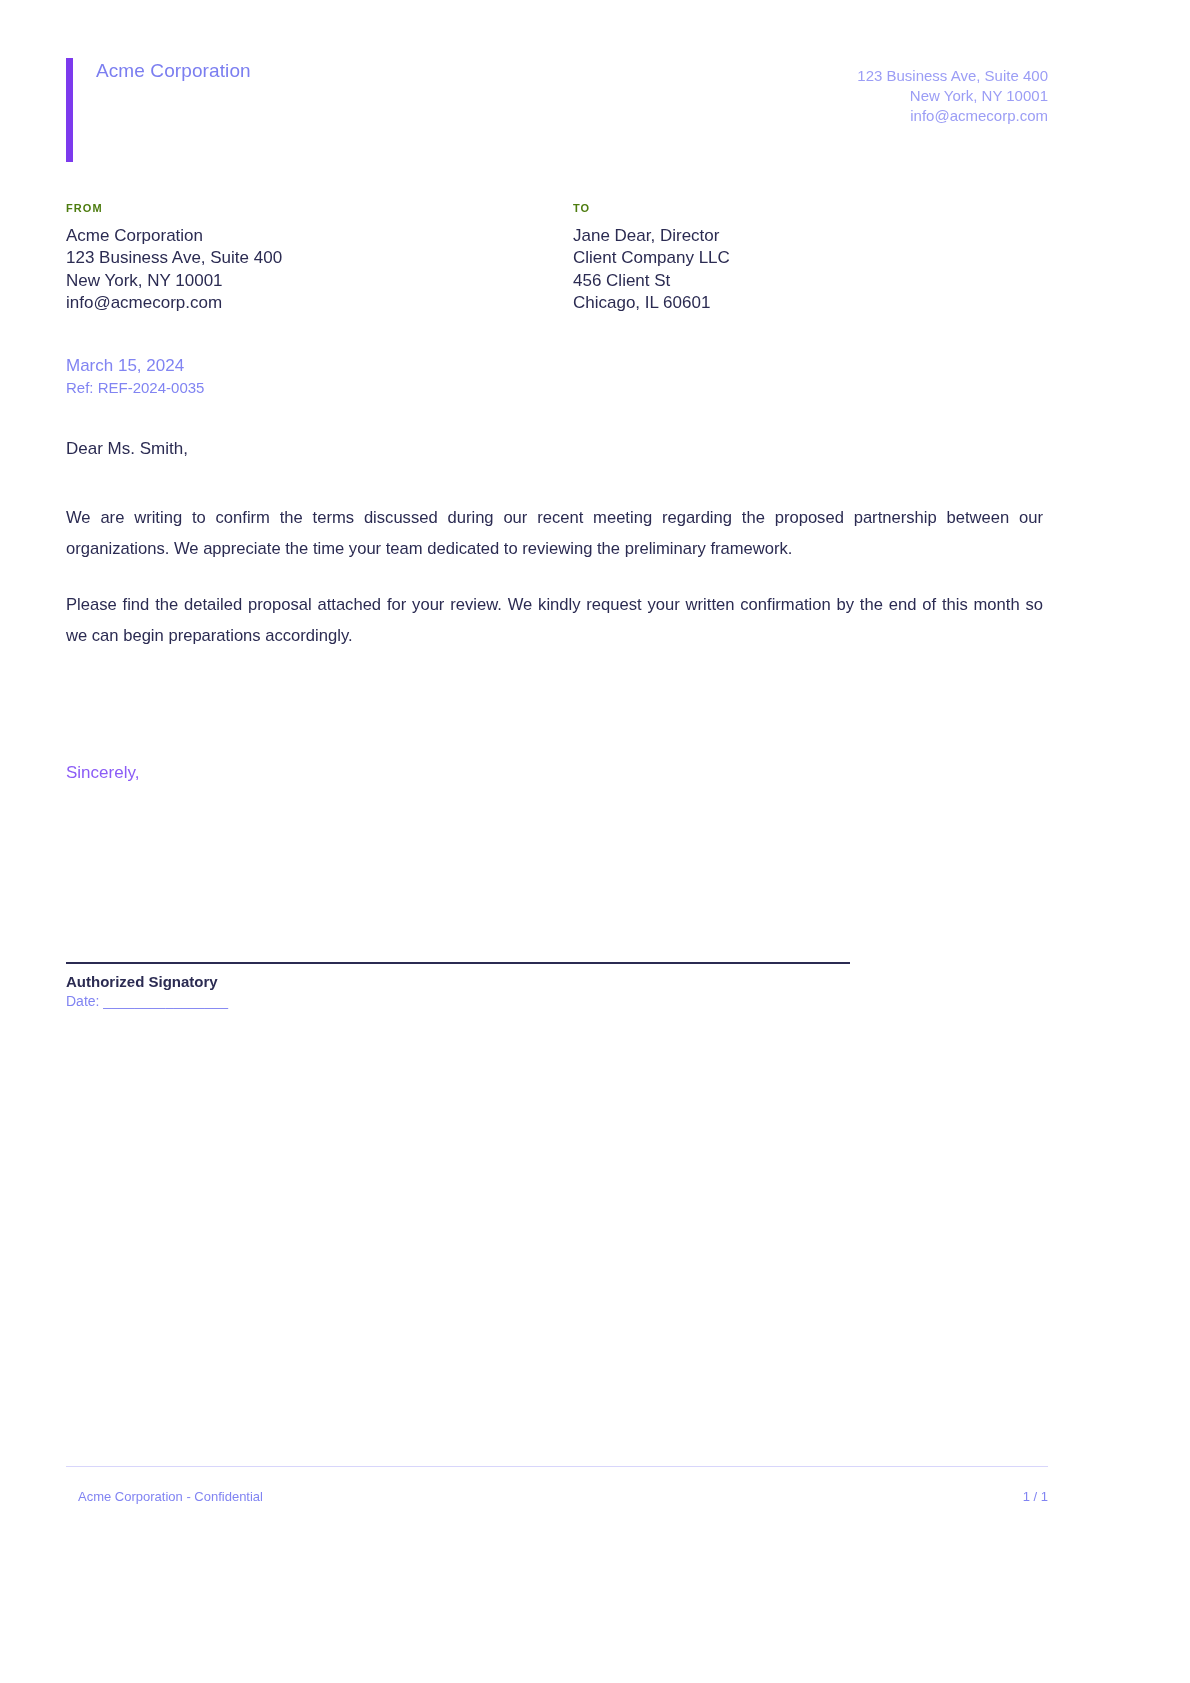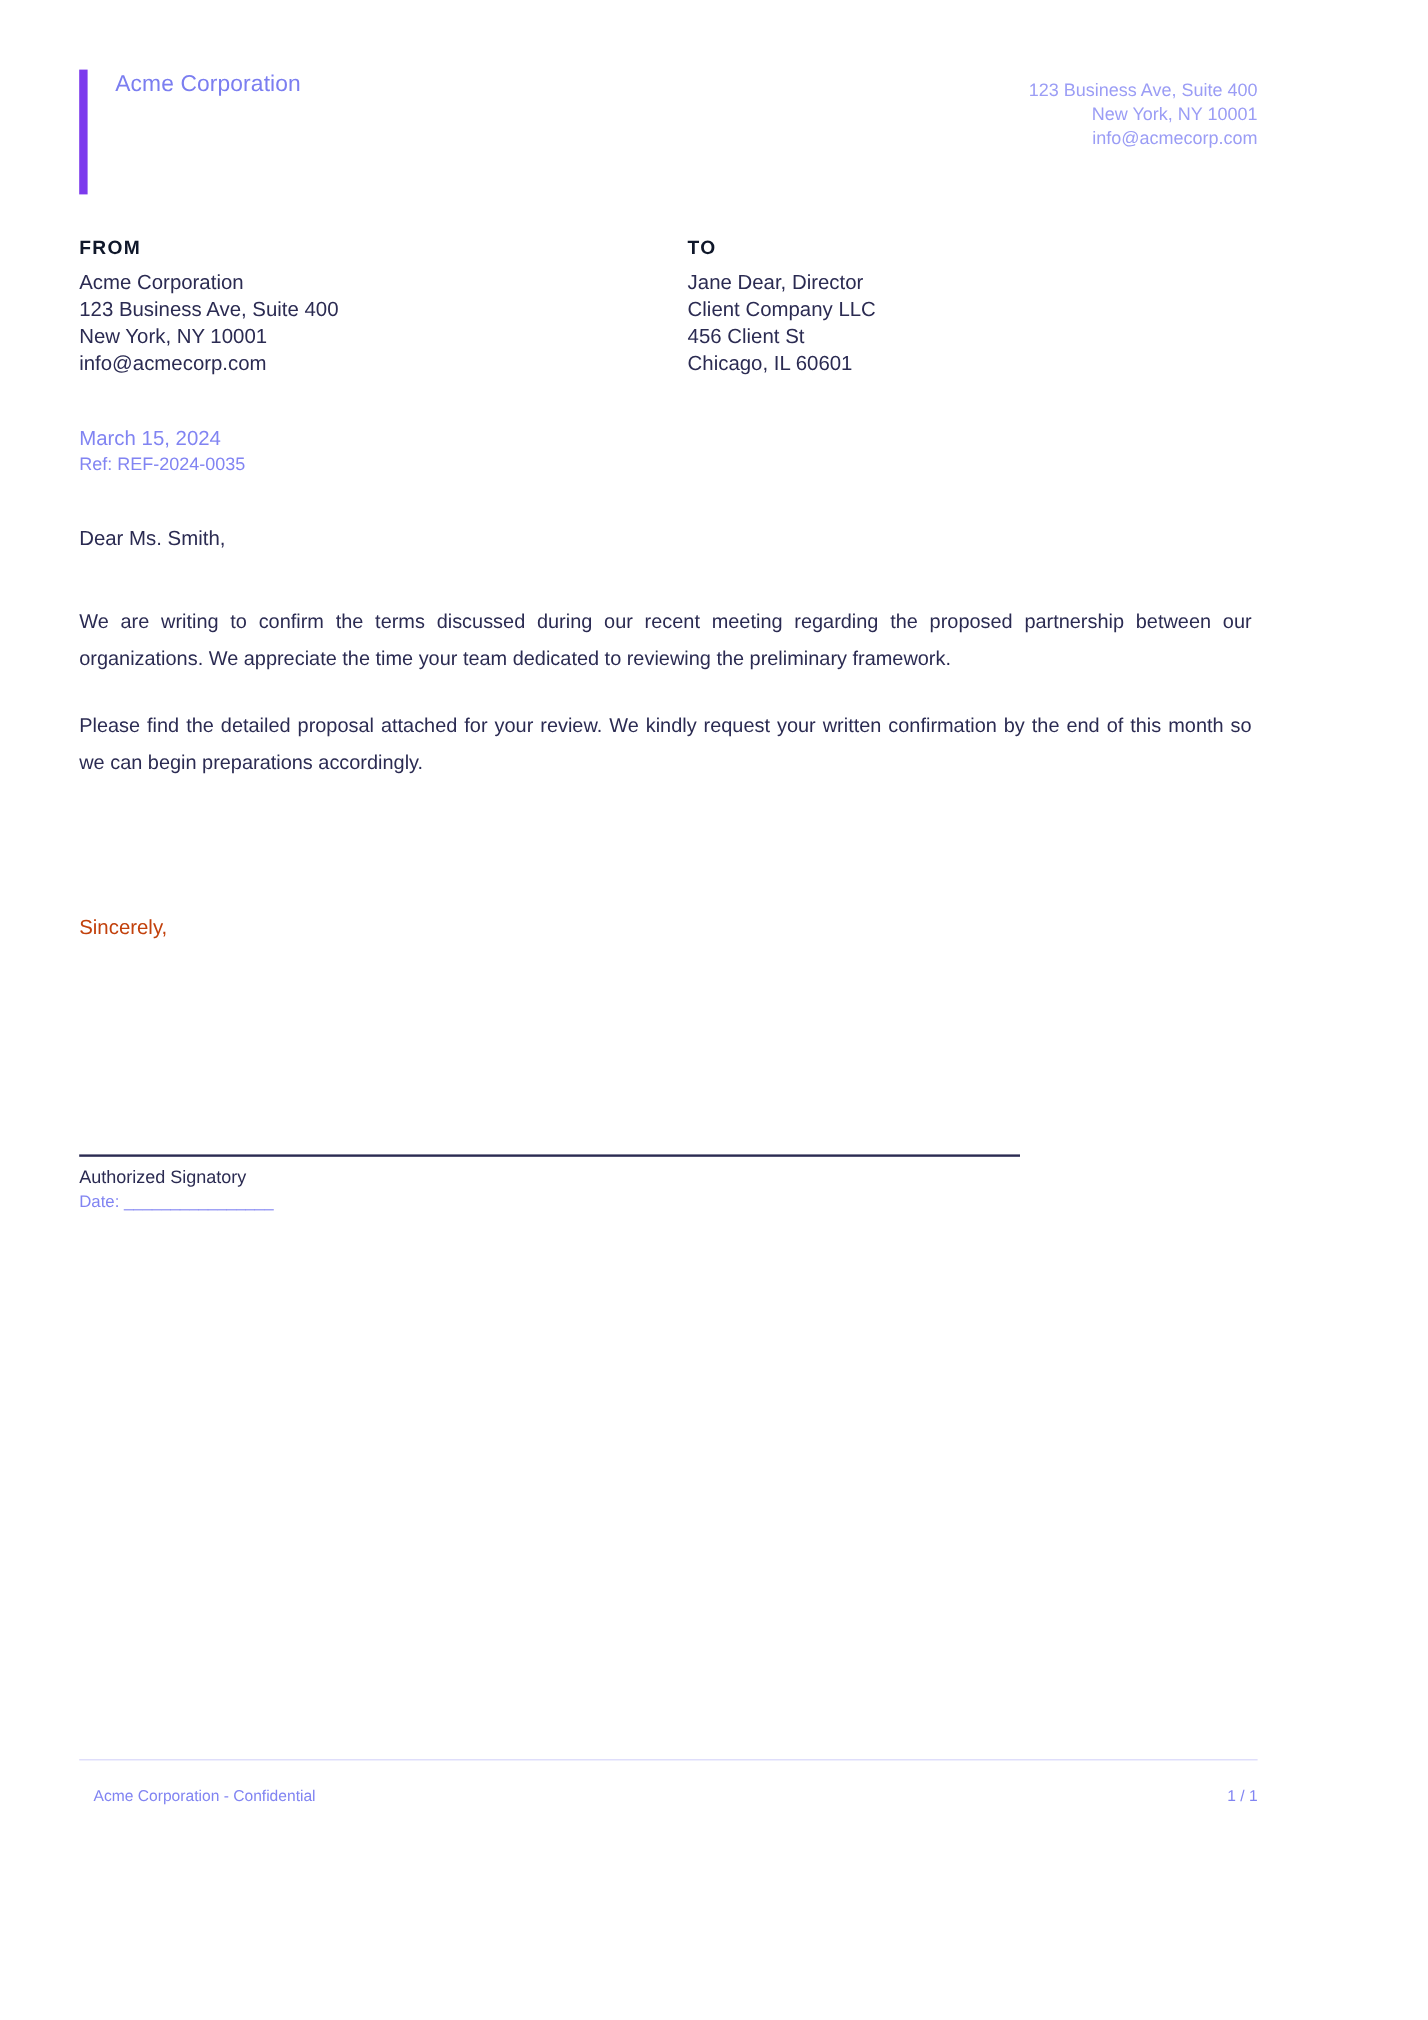--- a/index.html
+++ b/index.html
@@ -72,23 +72,23 @@
     top: 200px;
     right: 66px;
   }
   .addr-col {
     position: absolute;
     top: 0;
   }
   .addr-from { left: 0; }
   .addr-to { left: 507px; }
   .addr-label {
-    font-size: 16px;
+    font-size: 11px;
     font-weight: bold;
-    color: #0f172a;
+    color: #4d7c0f;
     letter-spacing: 1.1px;
     line-height: 16px;
     margin-bottom: 9px;
   }
   .addr-line {
     font-size: 17px;
     line-height: 22.4px;
     color: #2b2b52;
   }
 
@@ -131,37 +131,37 @@
     text-align: justify;
     margin: 0 0 25px 0;
     hyphens: auto;
   }
   .closing {
     position: absolute;
     left: 66px;
     top: 761px;
     font-size: 17px;
     line-height: 23px;
-    color: #c2410c;
+    color: #8b5cf6;
   }
 
   
   .signature {
     position: absolute;
     left: 66px;
     top: 962px;
     width: 784px;
   }
   .signature-rule {
     border-top: 2px solid #2b2b52;
     width: 100%;
   }
   .signature-title {
     font-size: 15px;
-    font-weight: normal;
+    font-weight: bold;
     color: #2b2b52;
     line-height: 21px;
     margin-top: 7px;
   }
   .signature-name {
     font-size: 14px;
     color: #8184f2;
     line-height: 19px;
   }
   .signature-date {

